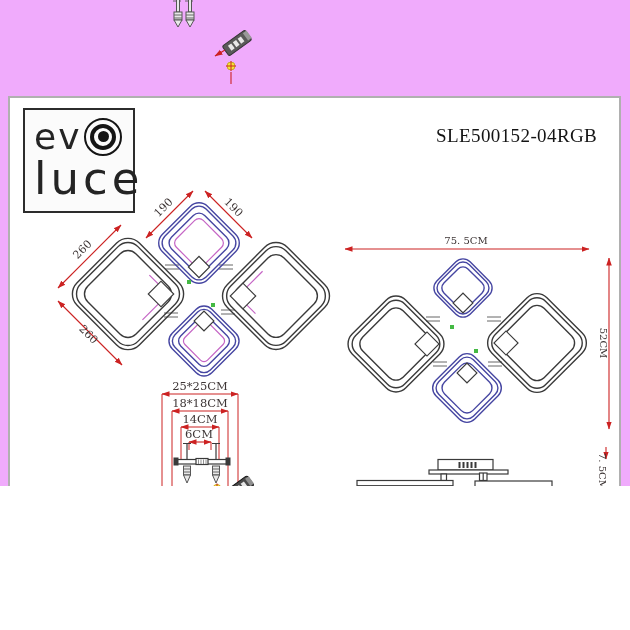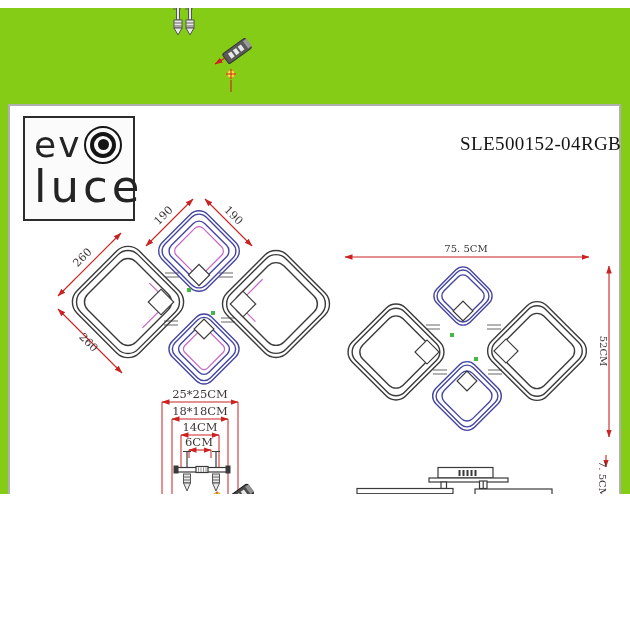--- a/index.html
+++ b/index.html
@@ -1,34 +1,34 @@
 <!DOCTYPE html>
 <html style="--ink: #3a3a3a; --blue: #4646a2; --magenta: #c565c5; --dim-red: #cc2222; --green: #44b944; --yellow: #f5e733; --frame-border: #b0b0b0;"><head>
 <meta charset="utf-8">
 <style>
   :root{
     --ink:#3a3a3a; --blue:#4646a2; --magenta:#c565c5; --dim-red:#cc2222;
     --green:#44b944; --yellow:#f5e733; --frame-border:#b0b0b0;
   }
   html,body{margin:0;padding:0;background:#fff;}
-  .stage{position:relative;width:630px;height:486px;background:#84cc16;overflow:hidden;
-         font-family:"DejaVu Sans",sans-serif;margin-top:8px;}
+  .stage{position:relative;width:630px;height:486px;background:#f0abfc;overflow:hidden;
+         font-family:"DejaVu Sans",sans-serif;}
   .frame{position:absolute;left:8px;top:96px;width:613px;height:435px;
          border:2px solid var(--frame-border);box-sizing:border-box;background:#fff;}
   .logo{position:absolute;left:23px;top:108px;width:112px;height:105px;box-sizing:border-box;
         border:2px solid #2c2c2c;background:#fbfbfb;color:#242424;z-index:3;
         padding:6px 0 0 9px;}
   .logo-line1{display:flex;align-items:center;font-size:36px;letter-spacing:2px;line-height:1.15;}
   .logo-line2{font-size:45px;letter-spacing:4px;line-height:1.0;margin-top:-1px;}
   .tgt{width:38px;height:38px;border:2.5px solid #151515;border-radius:50%;
        display:inline-flex;align-items:center;justify-content:center;margin-left:3px;box-sizing:border-box;}
   .tgt-mid{width:26px;height:26px;border:4px solid #151515;border-radius:50%;
        display:flex;align-items:center;justify-content:center;box-sizing:border-box;}
   .tgt-core{width:11px;height:11px;background:#151515;border-radius:50%;}
-  .model{position:absolute;left:460px;top:125px;z-index:3;color:#141414;
+  .model{position:absolute;left:436px;top:125px;z-index:3;color:#141414;
          font-family:"Liberation Serif","DejaVu Serif",serif;font-size:19px;letter-spacing:0.4px;}
   svg.draw{position:absolute;left:0;top:0;z-index:2;}
   
   .blk{stroke:var(--ink);fill:none;stroke-width:1.4;}
   .blu{stroke:var(--blue);fill:none;stroke-width:1.4;}
   .mag{stroke:var(--magenta);fill:none;stroke-width:1.2;}
   .ntc{stroke:var(--ink);fill:#fff;stroke-width:1.2;}
   .dim{stroke:var(--dim-red);fill:none;stroke-width:1.1;}
   .dimthin{stroke:var(--dim-red);fill:none;stroke-width:1;}
   .art{stroke:var(--ink);fill:#fff;stroke-width:1.2;}

